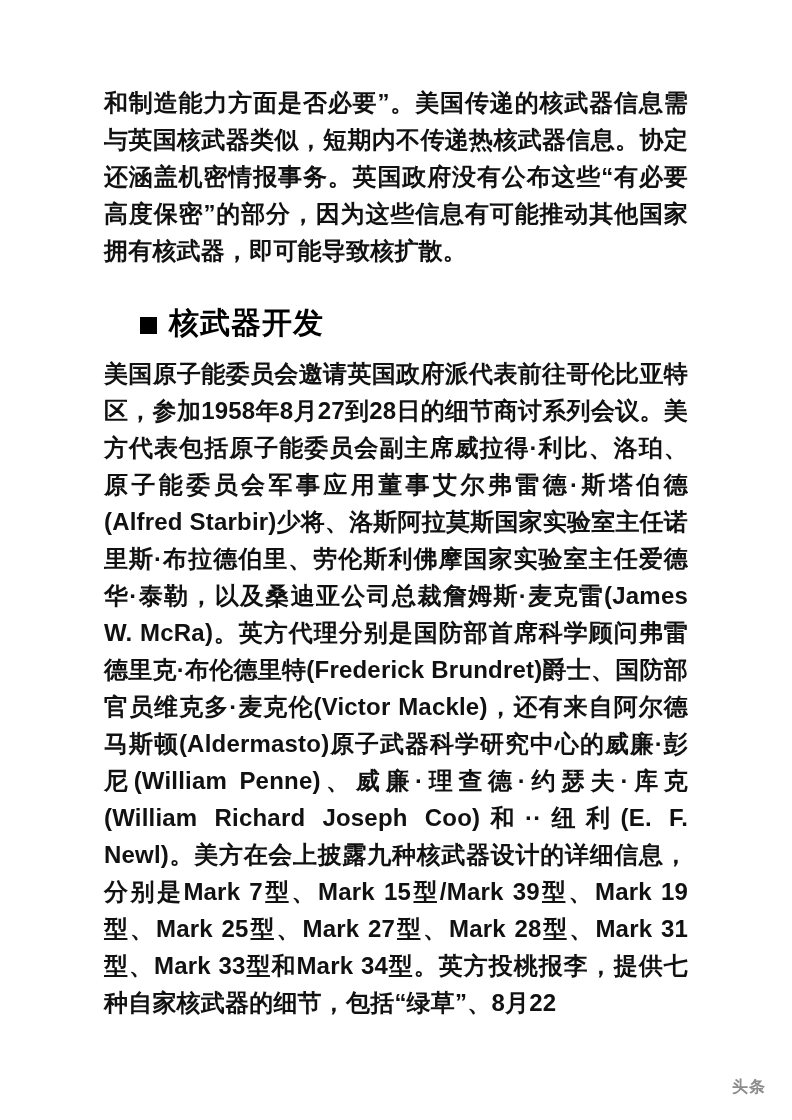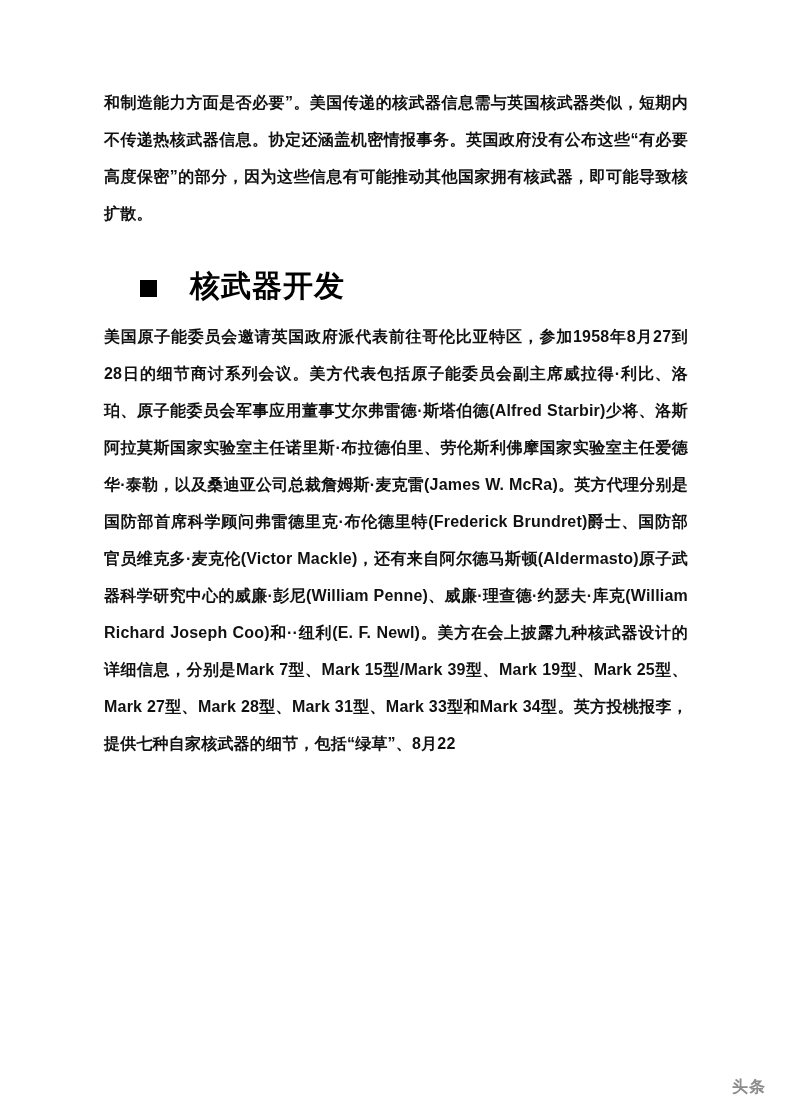--- a/index.html
+++ b/index.html
@@ -27,33 +27,33 @@
 
   .content {
     position: absolute;
     left: 104px;
     top: 84px;
     width: 584px;
   }
 
   p.para {
     margin: 0 0 22px 0;
-    font-size: 16px;
+    font-size: 24px;
     line-height: 37px;
     font-weight: bold;
     letter-spacing: 0.2px;
     text-align: justify;
     text-justify: inter-character;
     color: #111111;
   }
 
   .section-heading {
     display: flex;
     align-items: center;
-    gap: 33px;
+    gap: 12px;
     margin: 34px 0 12px 36px;
   }
 
   .bullet-square {
     width: 17px;
     height: 17px;
     background: #000000;
     flex: 0 0 auto;
     margin-top: 4px;
   }

